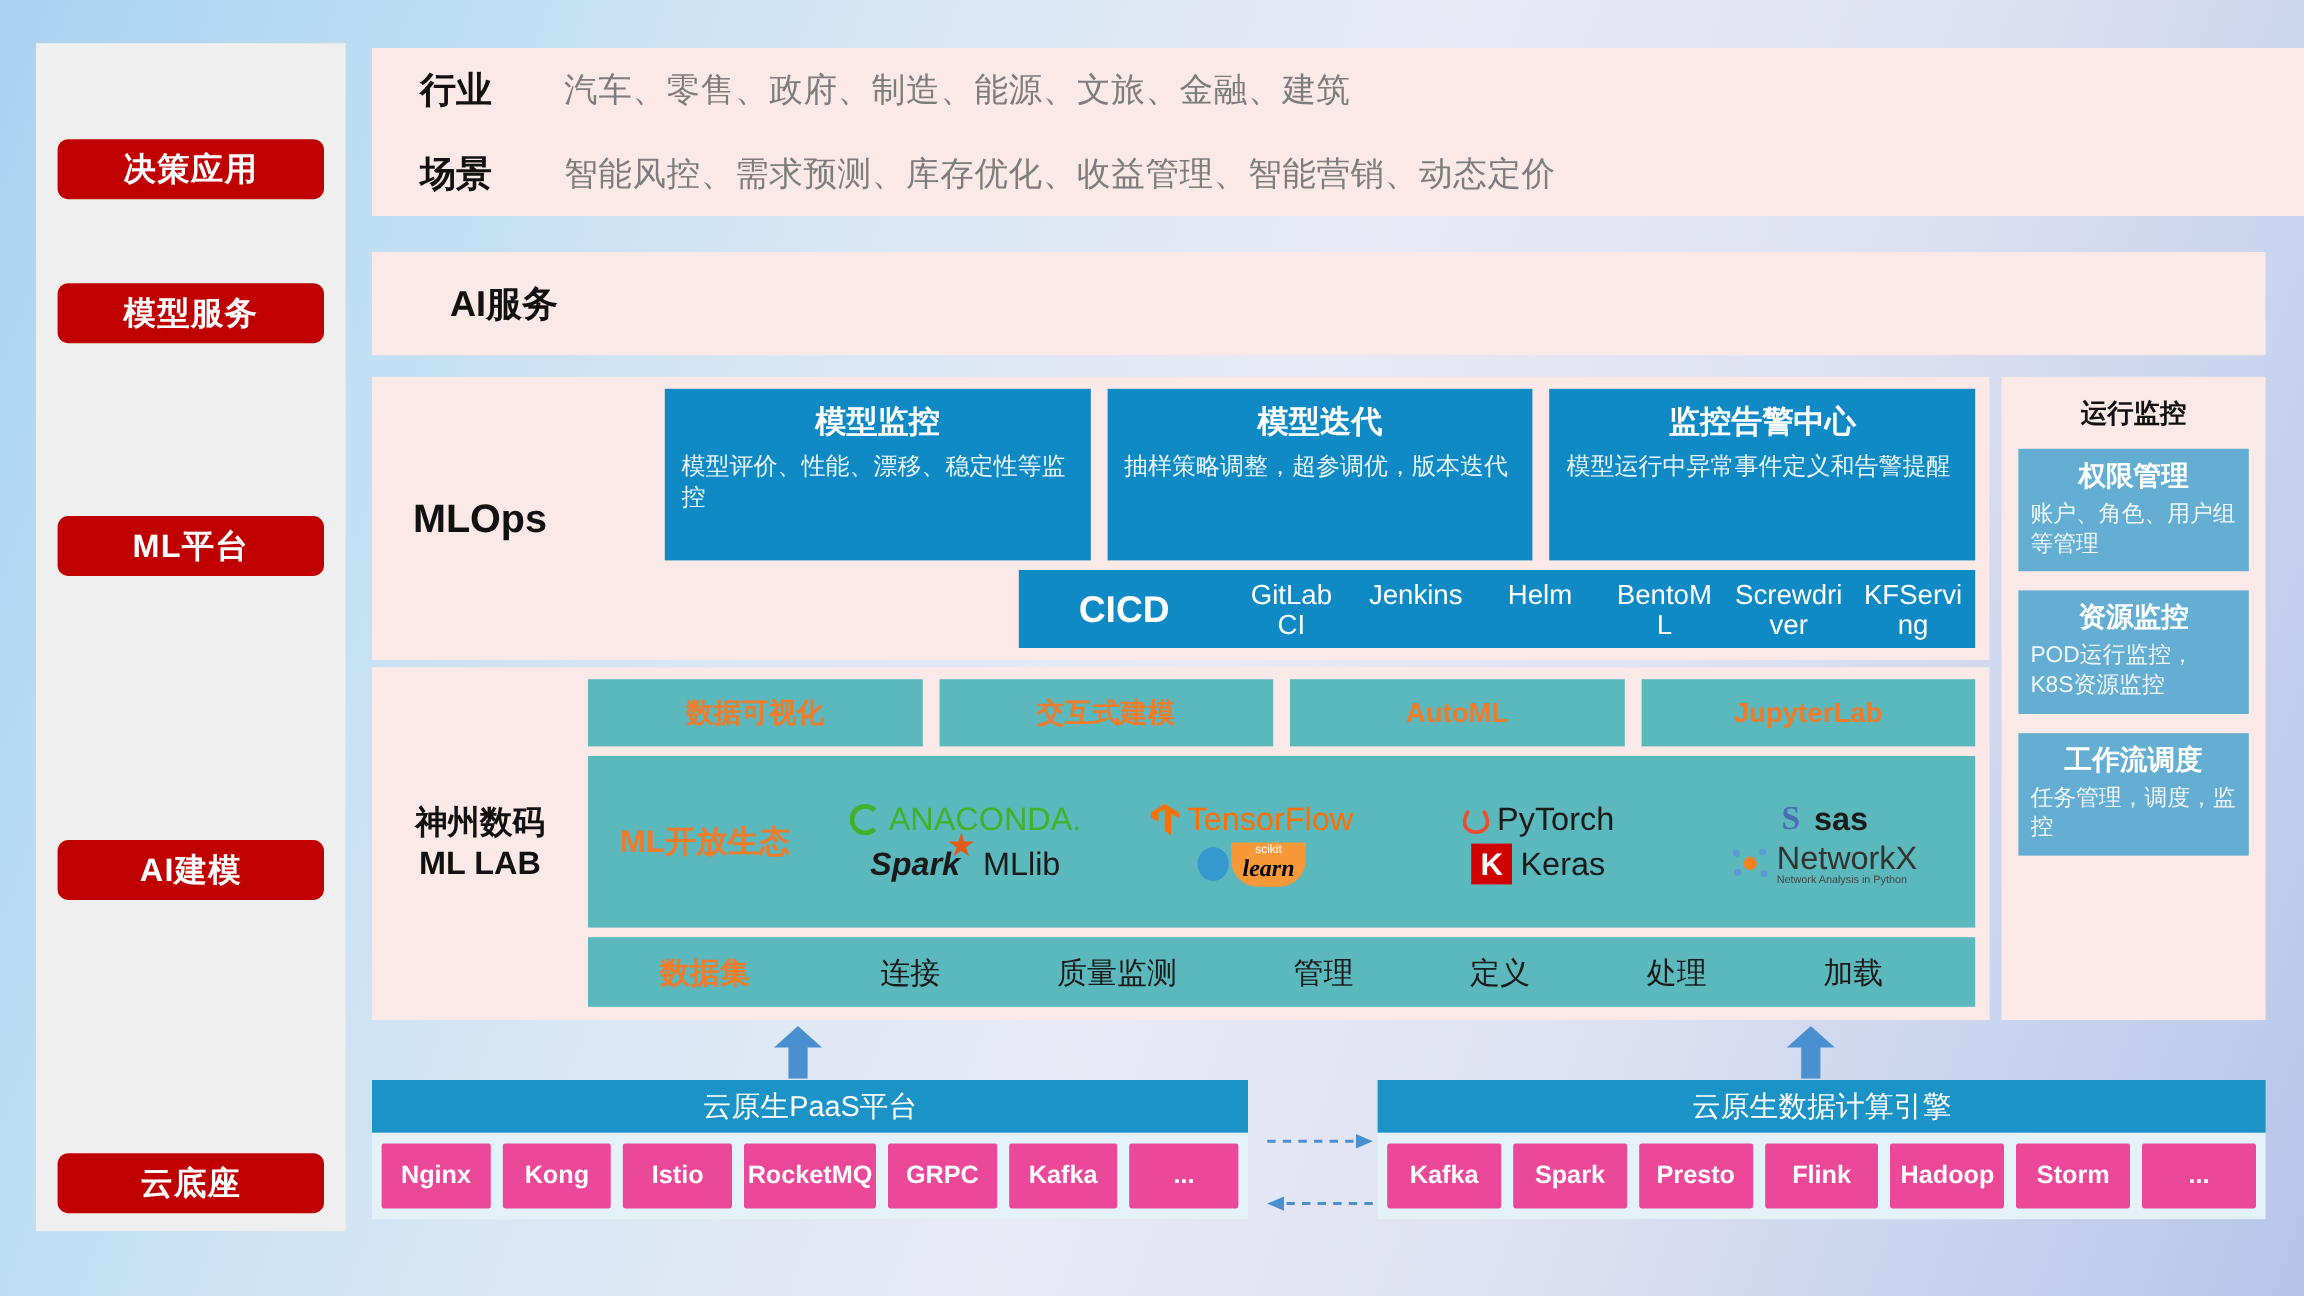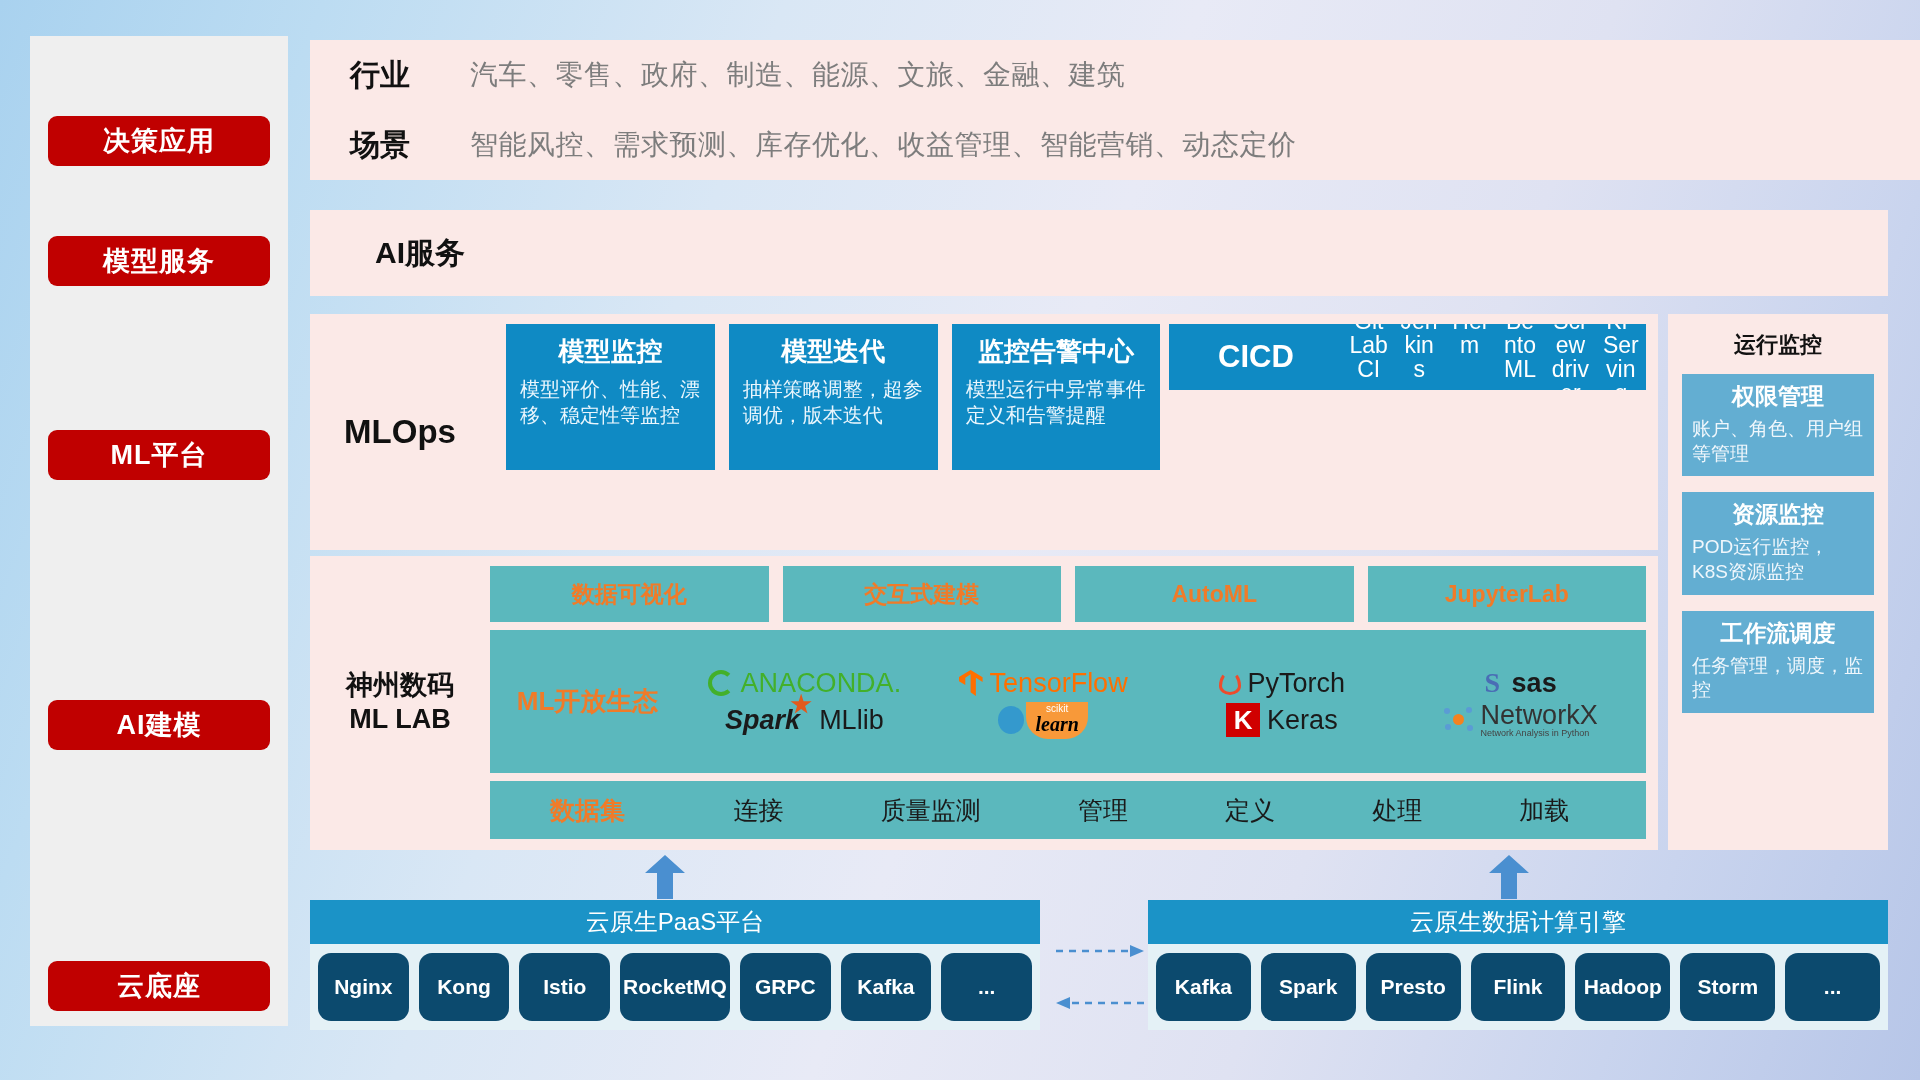--- a/index.html
+++ b/index.html
@@ -59,21 +59,21 @@
     display: flex; align-items: center; justify-content: center;
     font-size: 24px; font-weight: bold;
   }
 
   
   #band-mlops { top: 314px; width: 1348px; height: 236px; display: flex; align-items: stretch; }
   .mlops-key {
     flex: 0 0 180px; display: flex; align-items: center; justify-content: center;
     font-size: 33px; font-weight: bold; color: #111;
   }
-  .mlops-right { flex: 1; padding: 10px 12px 10px 16px; display: flex; flex-direction: row; gap: 8px; }
+  .mlops-right { flex: 1; padding: 10px 12px 10px 16px; display: flex; flex-direction: column; gap: 8px; align-items: flex-end; }
   .mlops-cards { display: flex; gap: 14px; height: 146px; }
   .mlops-card {
     flex: 1; background: #0f8ac4; color: #fff; padding: 10px 14px;
   }
   .mlops-card h4 { font-size: 26px; text-align: center; font-weight: bold; margin-bottom: 7px; }
   .mlops-card p { font-size: 20px; line-height: 1.32; color: #eaf6fd; }
   .cicd {
     height: 66px; background: #0f8ac4; color: #fff; display: flex; align-items: center;
     overflow: hidden;
   }
@@ -133,21 +133,21 @@
   #cloud-right { left: 1148px; width: 740px; }
   .cloud-head {
     height: 44px; background: #1b93c7; color: #fff;
     display: flex; align-items: center; justify-content: center;
     font-size: 24px;
   }
   .cloud-body {
     background: #e4f1f6; padding: 9px 8px; display: flex; gap: 10px;
   }
   .cloud-chip {
-    flex: 1; height: 68px; background: #0c4a6e; border-radius: 13px;
+    flex: 1; height: 54px; background: #ec4899; border-radius: 2px;
     color: #fff; font-size: 21px; font-weight: bold;
     display: flex; align-items: center; justify-content: center;
     text-align: center; line-height: 1.05; padding: 0 3px;
   }
 
   
   .up-arrow { position: absolute; width: 40px; height: 44px; }
   .up-arrow svg { width: 100%; height: 100%; display: block; }
   #arrow-left-up  { left: 645px;  top: 855px; }
   #arrow-right-up { left: 1489px; top: 855px; }

